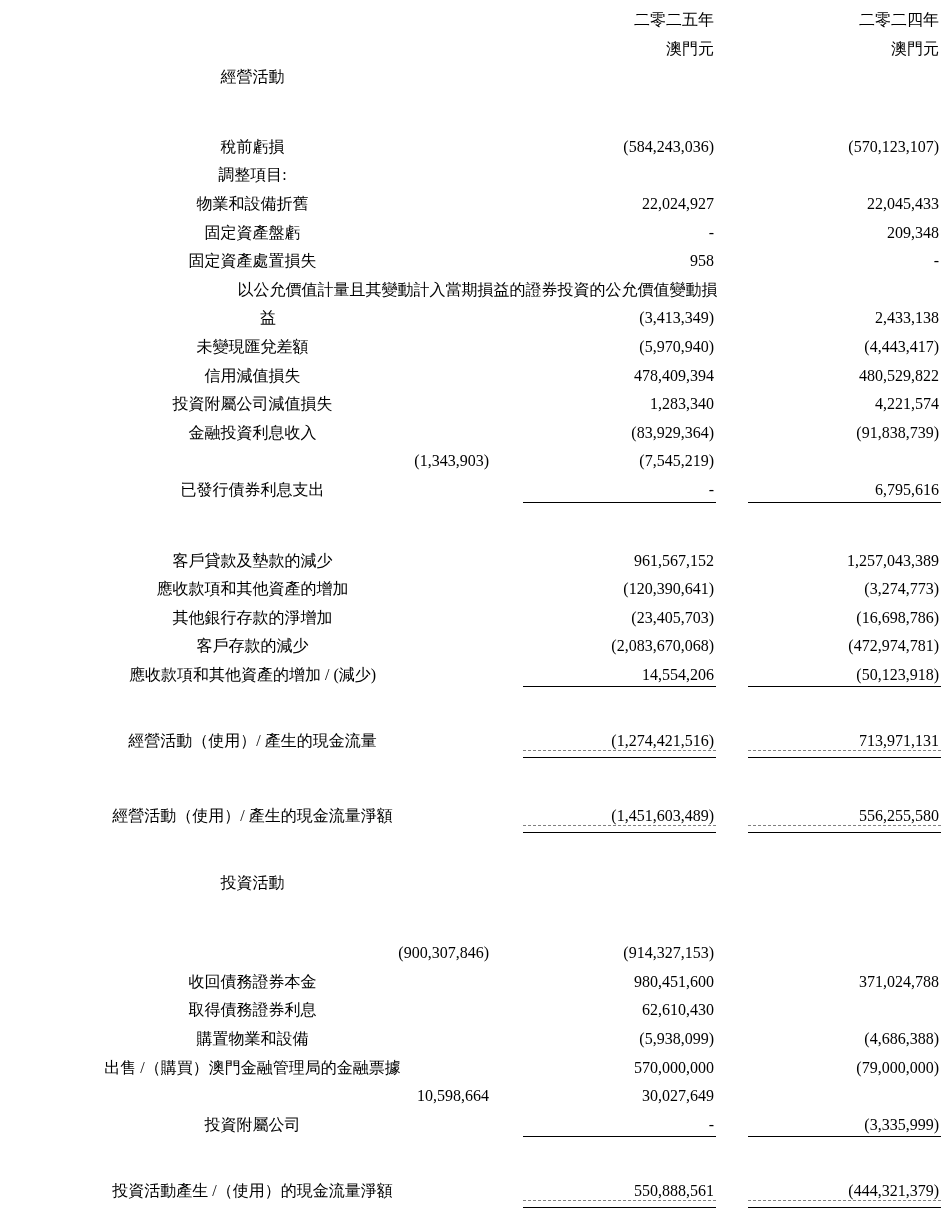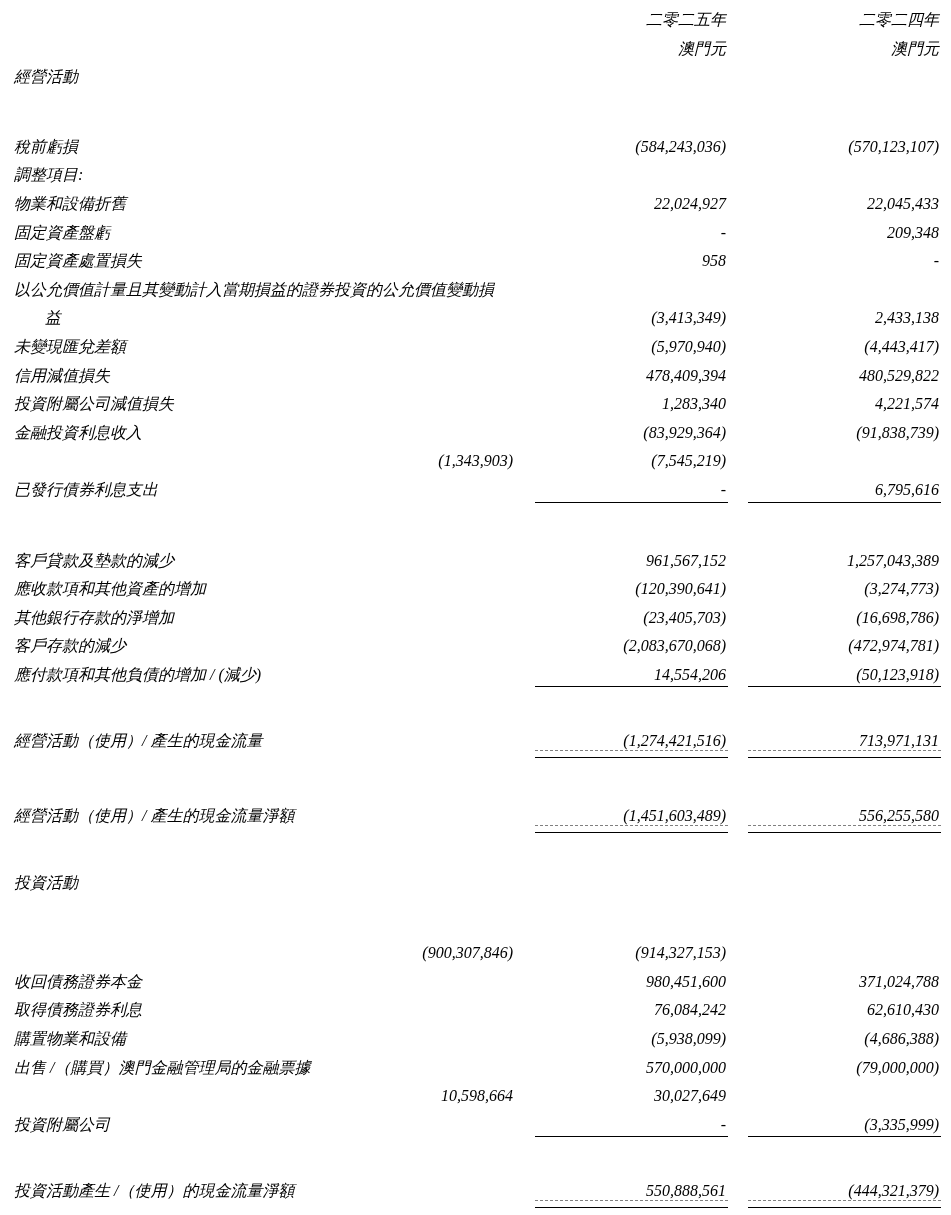--- a/index.html
+++ b/index.html
@@ -16,30 +16,29 @@
     font-size: 16px;
   }
   .page {
     box-sizing: border-box;
     width: 951px;
     padding: 6px 10px 0 14px;
   }
   .row {
     display: grid;
     grid-template-columns: 1fr 193px 193px;
-    column-gap: 20px;
+    column-gap: 32px;
     height: 28.6px;
     line-height: 28.6px;
     white-space: nowrap;
-    font-style: italic;
   }
   .row.wide .label {
     grid-column: 1 / span 3;
   }
-  .label { text-align: left; }
+  .label { text-align: center; }
   .label.indent { padding-left: 31px; }
   .val {
     text-align: right;
     position: relative;
     padding-right: 2px;
   }
   
   .val.u-solid::after {
     content: "";
     position: absolute;
@@ -159,21 +158,21 @@
         <div class="label">其他銀行存款的淨增加</div>
         <div class="val">(23,405,703)</div>
         <div class="val">(16,698,786)</div>
       </div>
       <div class="row">
         <div class="label">客戶存款的減少</div>
         <div class="val">(2,083,670,068)</div>
         <div class="val">(472,974,781)</div>
       </div>
       <div class="row">
-        <div class="label">應付款項和其他負債的增加 / (減少)</div>
+        <div class="label">應收款項和其他資產的增加 / (減少)</div>
         <div class="val u-solid">14,554,206</div>
         <div class="val u-solid">(50,123,918)</div>
       </div>
       <div class="sp" style="height: 38px;"></div>
       <div class="row">
         <div class="label">經營活動（使用）/ 產生的現金流量</div>
         <div class="val u-total">(1,274,421,516)</div>
         <div class="val u-total">713,971,131</div>
       </div>
       <div class="sp" style="height: 46px;"></div>
@@ -193,21 +192,20 @@
         <div class="val">(900,307,846)</div>
         <div class="val">(914,327,153)</div>
       </div>
       <div class="row">
         <div class="label">收回債務證券本金</div>
         <div class="val">980,451,600</div>
         <div class="val">371,024,788</div>
       </div>
       <div class="row">
         <div class="label">取得債務證券利息</div>
-        <div class="val">76,084,242</div>
         <div class="val">62,610,430</div>
       </div>
       <div class="row">
         <div class="label">購置物業和設備</div>
         <div class="val">(5,938,099)</div>
         <div class="val">(4,686,388)</div>
       </div>
       <div class="row">
         <div class="label">出售 /（購買）澳門金融管理局的金融票據</div>
         <div class="val">570,000,000</div>

